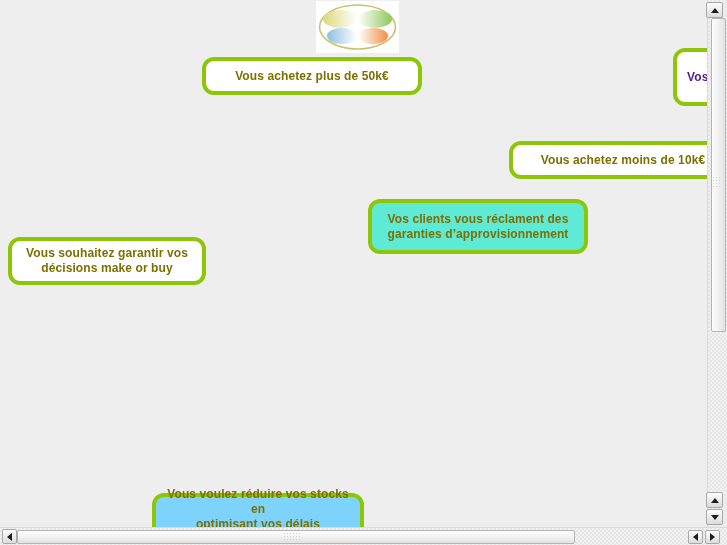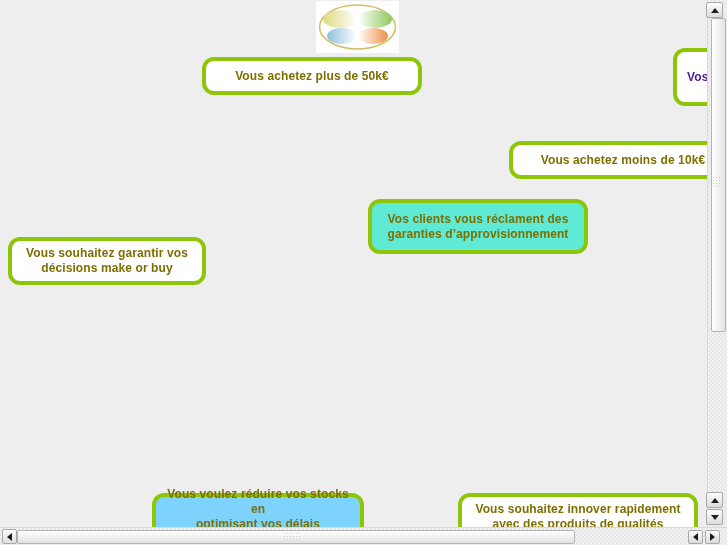--- a/index.html
+++ b/index.html
@@ -188,24 +188,20 @@
     <div class="idea-box" style="left: 509px; top: 141px; width: 228px; height: 38px; border-color: rgb(140, 198, 6); background: rgb(255, 255, 255);">
       <span class="idea-text" style="color: rgb(125, 111, 0);">Vous achetez moins de 10k€</span>
     </div>
     <div class="idea-box" style="justify-content: flex-start; left: 673px; top: 48px; width: 120px; height: 58px; border-color: rgb(140, 198, 6); background: rgb(255, 255, 255);">
       <span class="idea-text" style="color: #4c1d95;">Vos</span>
     </div>
     <div class="idea-box" style="left: 152px; top: 493px; width: 212px; height: 48px; border-color: rgb(140, 198, 6); background: #7dd3fc;">
       <span class="idea-text" style="color: rgb(125, 111, 0);">Vous voulez réduire vos stocks en
 optimisant vos délais fournisseurs</span>
     </div>
-    <div class="idea-box" style="left: 458px; top: 493px; width: 240px; height: 48px; border-color: rgb(140, 198, 6); background: rgb(255, 255, 255);">
-      <span class="idea-text" style="color: rgb(125, 111, 0);">Vous souhaitez innover rapidement
-avec des produits de qualités</span>
-    </div>
 
   </div>
 
   <div id="vscrollbar" class="scrollbar-track">
     <div id="vthumb" class="sb-thumb"></div>
   </div>
   <div id="vgrip" class="sb-grip"></div>
 
   <div id="vsb-btn-top" class="sb-button">
     <span class="arrow arrow-up"></span>

